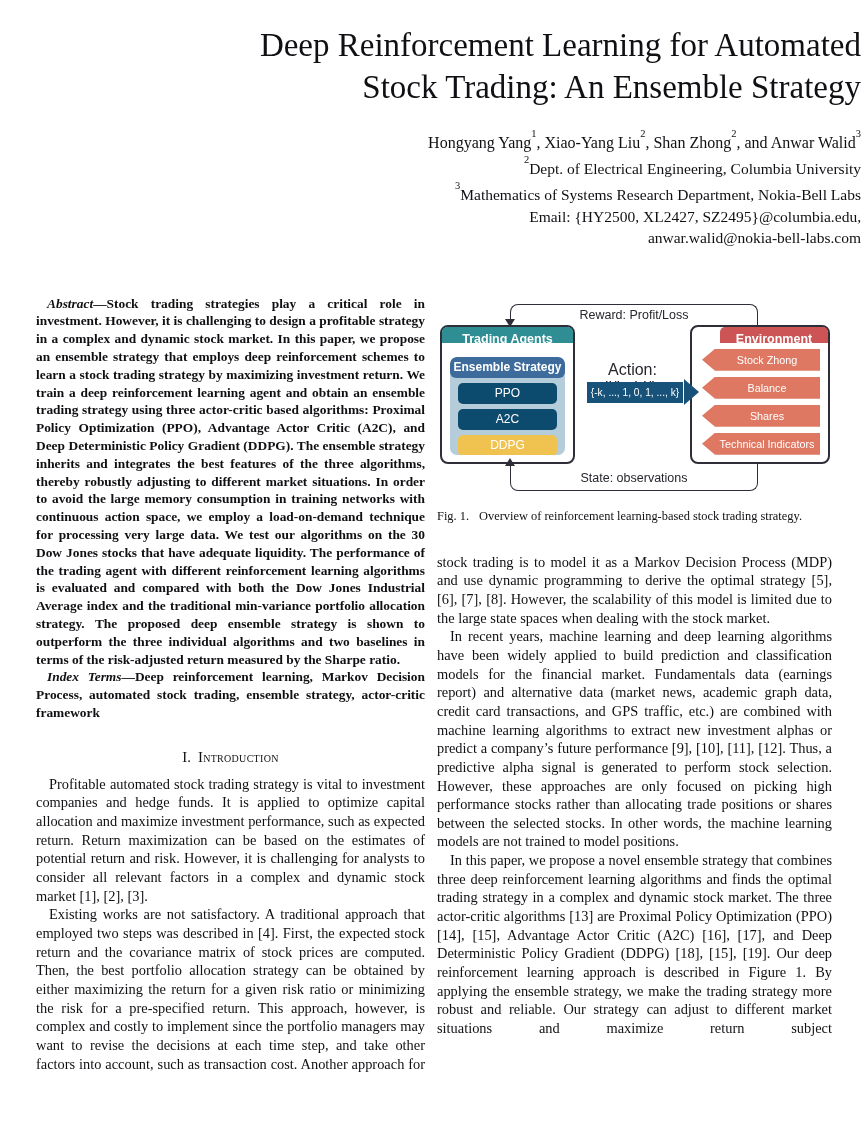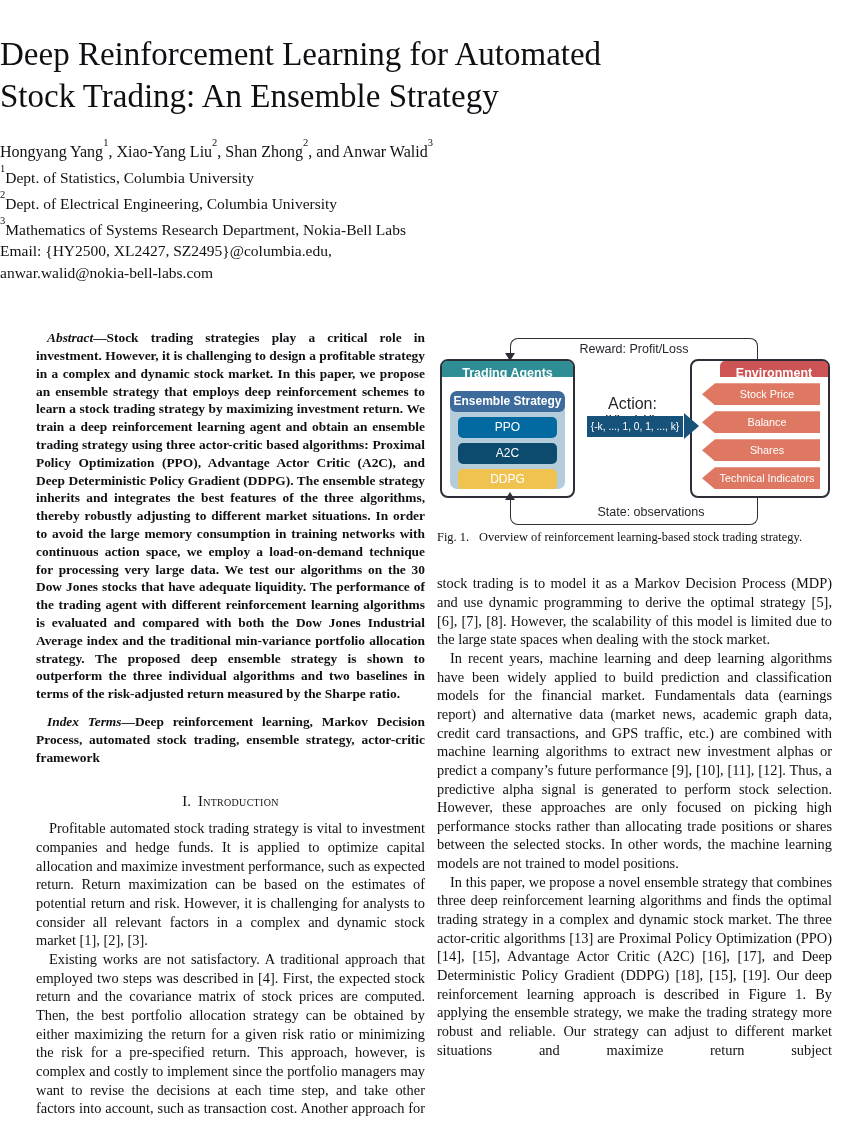--- a/index.html
+++ b/index.html
@@ -4,36 +4,36 @@
 <style>
   html,body { margin:0; padding:0; background:#e8e8e8; }
   .page {
     position:relative; width:861px; height:1135px; margin:0 auto;
     background:#ffffff; overflow:hidden;
     font-family:"Liberation Serif","DejaVu Serif",serif;
     color:#101014;
   }
 
   
-  .title-block { text-align:left; padding-top:33px; }
+  .title-block { text-align:right; padding-top:24px; }
   .paper-title { font-size:33px; line-height:42px; font-weight:400; }
   .authors-line { margin-top:20px; font-size:16px; line-height:22px; }
   .authors-line sup, .affil-line sup { font-size:10.5px; position:relative; top:-5px; }
   .affil-line, .email-line { font-size:15.5px; line-height:21.5px; }
 
   
   .columns { display:flex; gap:12px; margin:46px 29px 0 36px; align-items:flex-start; }
   .col-left  { width:389px; }
   .col-right { width:395px; }
 
   .abstract, .index-terms {
     font-weight:bold; font-size:13.4px; line-height:17.8px;
     text-align:justify; margin:0; text-indent:11px;
   }
-  .index-terms { margin-top:10px; }
+  .index-terms { }
   .lead { font-style:italic; }
 
   .section-heading {
     text-align:center; font-size:14.8px; font-weight:400;
     margin:27px 0 9px 0;
   }
   .section-heading .sec-title { font-variant:small-caps; margin-left:7px; letter-spacing:.3px; }
 
   .body-p {
     font-size:14.4px; line-height:18.65px; text-align:justify;
@@ -63,21 +63,21 @@
     border-top:8px solid var(--c-line);
   }
   .arrow-up {
     left:68px; top:163px;
     border-left:5px solid transparent; border-right:5px solid transparent;
     border-bottom:8px solid var(--c-line);
   }
   .flow-label { position:absolute; left:73px; width:248px; text-align:center;
     font-size:12.5px; color:var(--c-label-text); }
   .reward-label { top:13px; }
-  .state-label  { top:176px;margin-left:17px; }
+  .state-label  { top:176px; }
 
   .agents-box, .env-box {
     position:absolute; top:30px; box-sizing:border-box; background:#fff;
     border:2px solid var(--c-line); border-radius:8px; height:139px;
   }
   .agents-box { left:3px; width:135px; }
   .env-box    { left:253px; width:140px; }
   .box-header {
     height:16px; line-height:24px; text-align:center; color:#fff;
     font-size:12.5px; font-weight:bold; border-radius:5px 5px 0 0;
@@ -115,38 +115,37 @@
     background:var(--c-action-arrow); color:#fff; font-size:10.2px;
     line-height:21px; text-align:center; z-index:2;
   }
   .action-tip {
     position:absolute; left:247px; top:84px; width:0; height:0; z-index:2;
     border-top:13px solid transparent; border-bottom:13px solid transparent;
     border-left:15px solid var(--c-action-arrow);
   }
 
   .fig-caption {
-    font-size:12.4px; line-height:16px; color:#101014;
+    margin-top:13px; font-size:12.4px; line-height:16px; color:#101014;
     font-family:"Liberation Serif","DejaVu Serif",serif;
   }
   .fig-caption .cap-label { margin-right:10px; }
 
   .rc-text { margin-top:29px; }
 </style>
 </head>
 <body>
 
 <div class="page">
 
   <div class="title-block">
     <div class="paper-title">Deep Reinforcement Learning for Automated</div>
     <div class="paper-title">Stock Trading: An Ensemble Strategy</div>
     <div class="authors-line" id="authors-line"><span>Hongyang Yang<sup>1</sup></span><span>, Xiao-Yang Liu<sup>2</sup></span><span>, Shan Zhong<sup>2</sup></span><span>, and Anwar Walid<sup>3</sup></span></div>
     <div id="affiliations">
-        <div class="affil-line"><sup>1</sup>Dept. of Statistics, Columbia University</div>
         <div class="affil-line"><sup>2</sup>Dept. of Electrical Engineering, Columbia University</div>
         <div class="affil-line"><sup>3</sup>Mathematics of Systems Research Department, Nokia-Bell Labs</div>
       </div>
     <div id="emails">
         <div class="email-line">Email: {HY2500, XL2427, SZ2495}@columbia.edu,</div>
         <div class="email-line">anwar.walid@nokia-bell-labs.com</div>
       </div>
   </div>
 
   <div class="columns">
@@ -169,35 +168,35 @@
 
           <div class="loop-top"></div>
           <div class="arrow-down"></div>
           <div class="flow-label reward-label">Reward: Profit/Loss</div>
 
           <div class="agents-box">
             <div class="box-header">Trading Agents</div>
             <div class="ensemble-box">
               <div class="ens-header">Ensemble Strategy</div>
               <div id="algo-pills">
-                  <div class="algo-pill" style="background: #0369a1;">PPO</div>
+                  <div class="algo-pill" style="background: #0c4a6e;">PPO</div>
                   <div class="algo-pill" style="background: #0c4a6e;">A2C</div>
                   <div class="algo-pill" style="background: rgb(240, 194, 79);">DDPG</div>
                 </div>
             </div>
           </div>
 
           <div class="action-label">Action: sell/hold/buy</div>
           <div class="action-bar">{-k, ..., 1, 0, 1, ..., k}</div>
           <div class="action-tip"></div>
 
           <div class="env-box">
             <div class="box-header">Environment</div>
             <div id="env-items">
-                <div class="env-item">Stock Price</div>
+                <div class="env-item">Stock Zhong</div>
                 <div class="env-item">Balance</div>
                 <div class="env-item">Shares</div>
                 <div class="env-item">Technical Indicators</div>
               </div>
           </div>
 
           <div class="loop-bottom"></div>
           <div class="arrow-up"></div>
           <div class="flow-label state-label">State: observations</div>
         </div>

